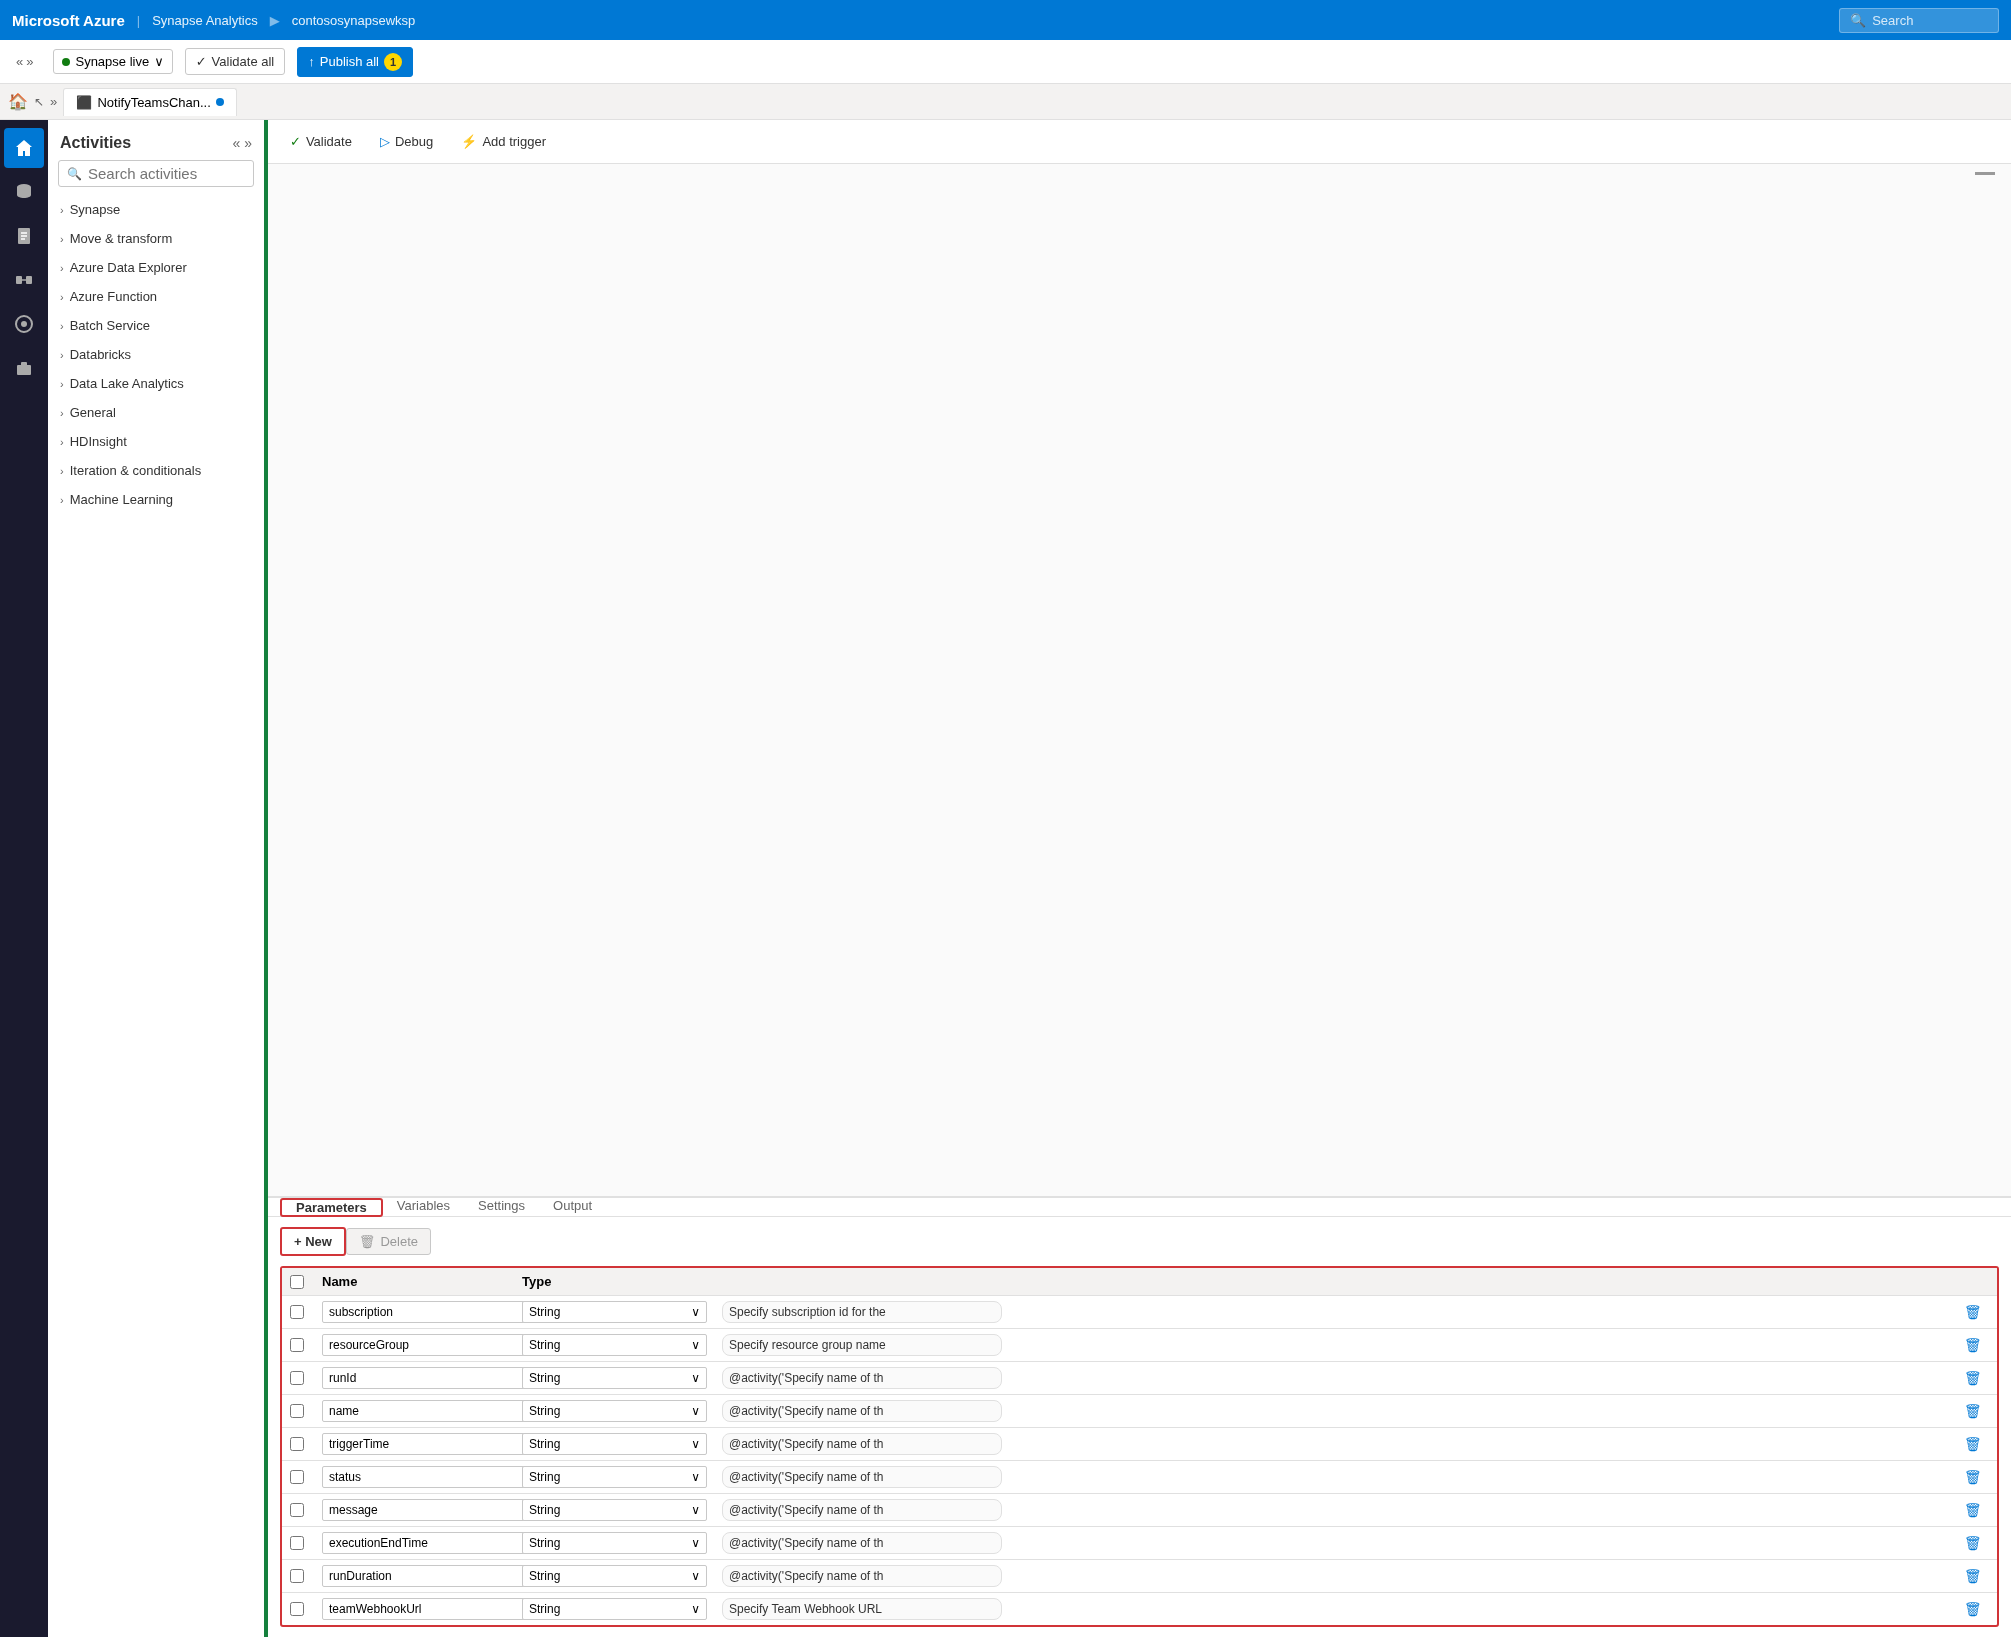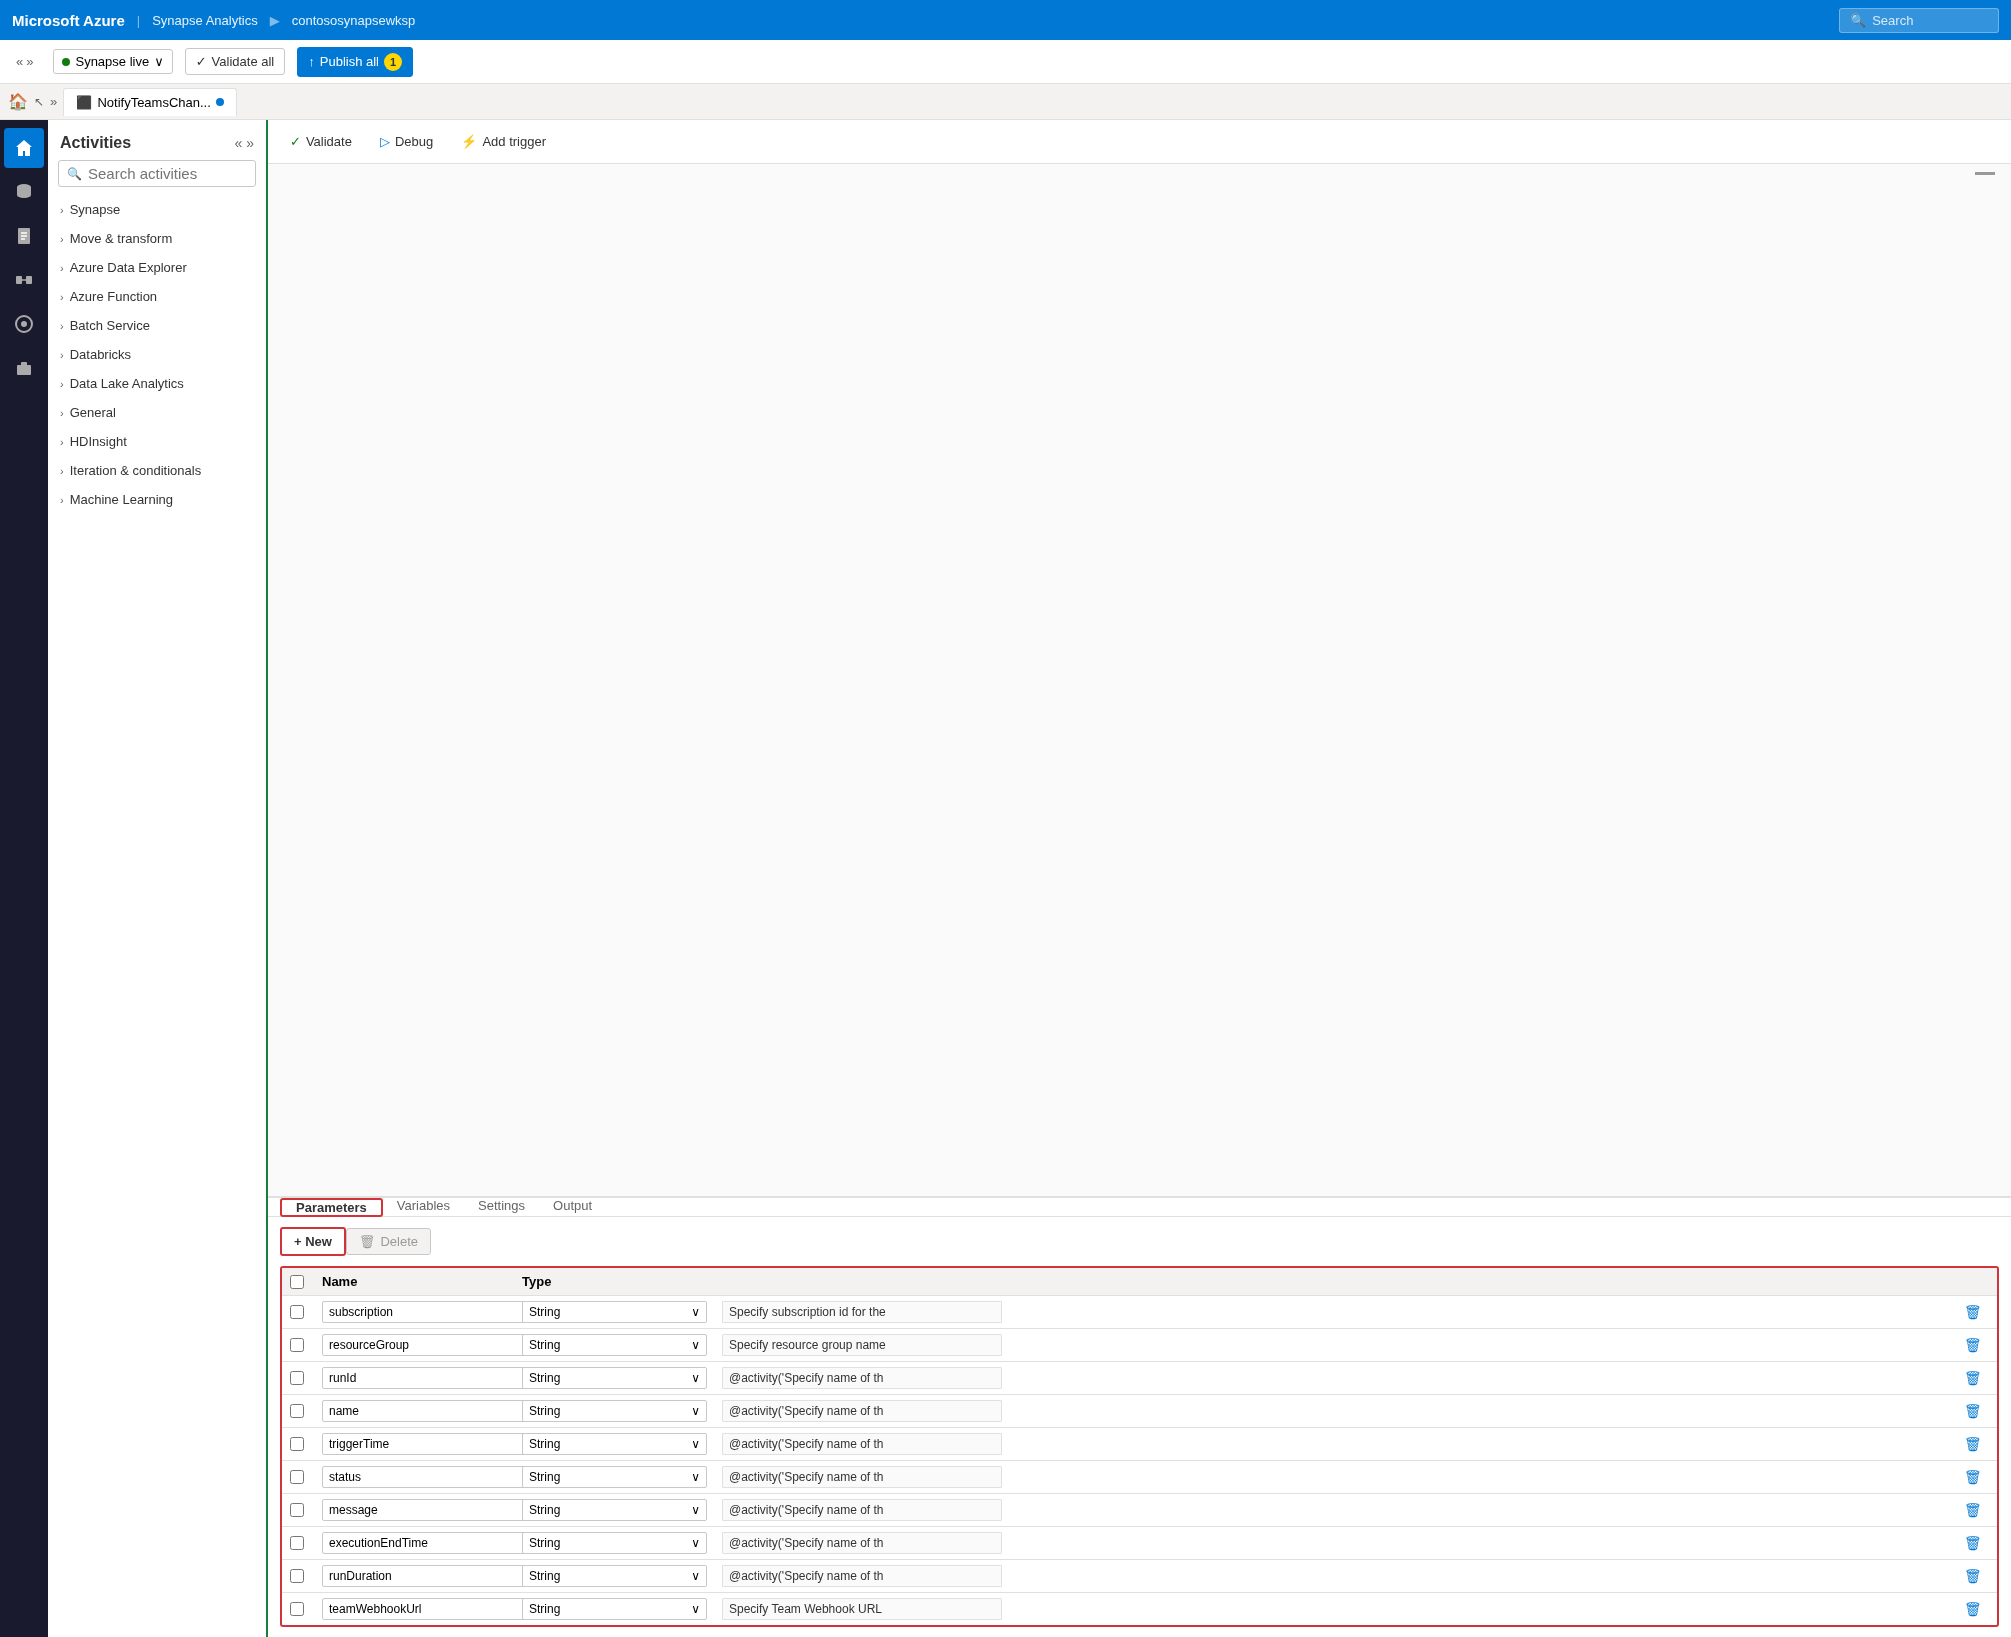--- a/index.html
+++ b/index.html
@@ -143,21 +143,21 @@
       cursor: pointer;
       color: #aaa;
     }
     .sidebar-icon-btn.active { background: #0078d4; color: white; }
     .sidebar-icon-btn svg { width: 20px; height: 20px; }
 
     
     .activities-panel {
       width: 220px;
       background: white;
-      border-right: 2px solid #15803d;
+      border-right: 4px solid #15803d;
       display: flex;
       flex-direction: column;
       overflow: hidden;
     }
     .activities-header {
       padding: 14px 12px 8px;
       display: flex;
       align-items: center;
       justify-content: space-between;
     }
@@ -355,21 +355,21 @@
       cursor: pointer;
     }
     .default-val {
       font-size: 12px;
       color: #333;
       overflow: hidden;
       text-overflow: ellipsis;
       white-space: nowrap;
       padding: 3px 6px;
       border: 1px solid #e0e0e0;
-      border-radius: 1px;
+      border-radius: 8px;
       background: #fafafa;
       max-width: 280px;
     }
     .delete-row-btn {
       color: #0078d4;
       cursor: pointer;
       font-size: 14px;
       display: flex;
       align-items: center;
       justify-content: center;

